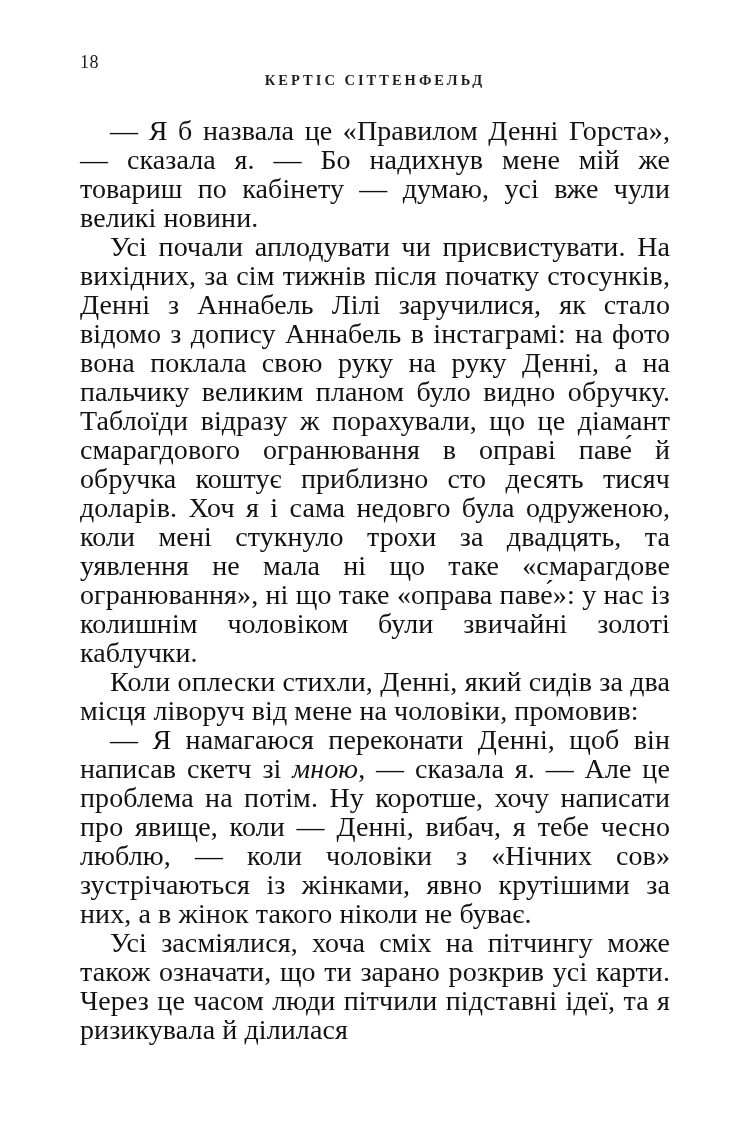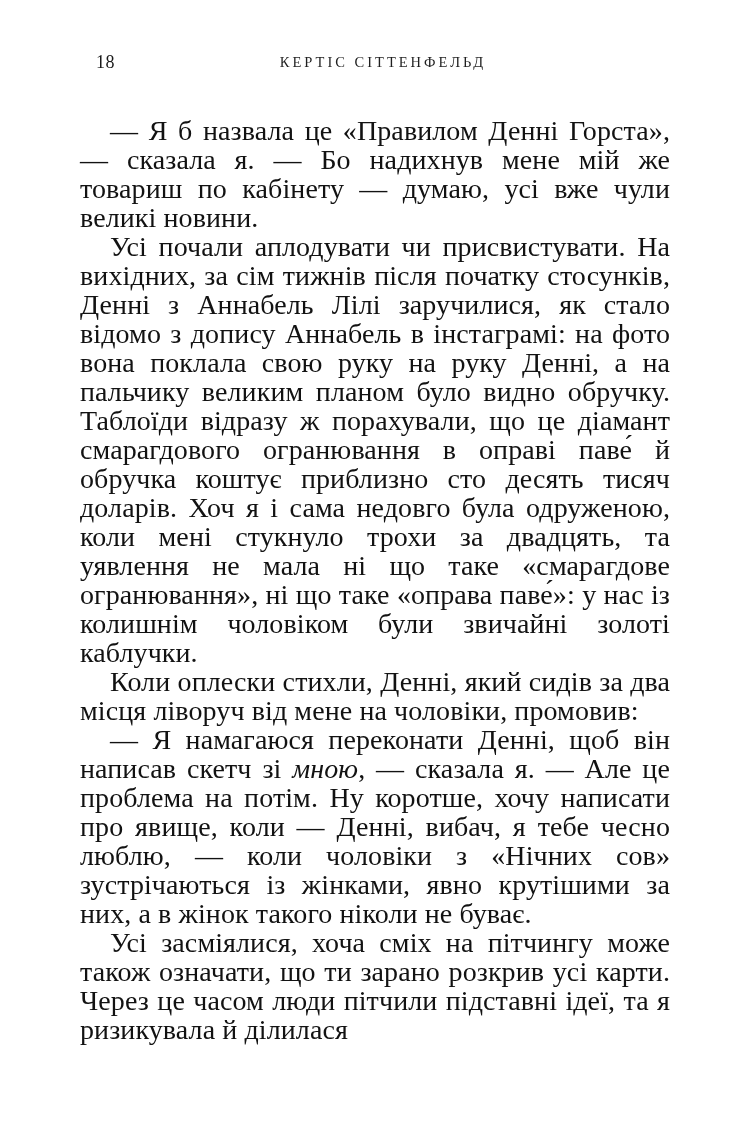--- a/index.html
+++ b/index.html
@@ -16,40 +16,40 @@
     box-sizing: border-box;
     padding: 52px 80px 0 80px;
     font-family: "Liberation Serif", "DejaVu Serif", serif;
     color: #121212;
     overflow: hidden;
   }
   .page-head {
     position: relative;
     height: 24px;
     margin-bottom: 40px;
-    margin-left: 16px;
   }
   .page-number {
     position: absolute;
     left: 0;
     top: 0;
     font-size: 18px;
     letter-spacing: 0.5px;
     color: #1a1a1a;
   }
   .running-header {
     position: absolute;
     left: 0;
     right: 0;
-    top: 2px;
+    top: 20px;
     text-align: center;
     font-size: 14.5px;
     letter-spacing: 3px;
     color: #1f1f1f;
     text-transform: uppercase;
+    font-weight: bold;
   }
   .body-text {
     font-size: 28px;
     line-height: 29px;
     text-align: justify;
     letter-spacing: 0.1px;
   }
   .body-text p {
     margin: 0;
     text-indent: 30px;

